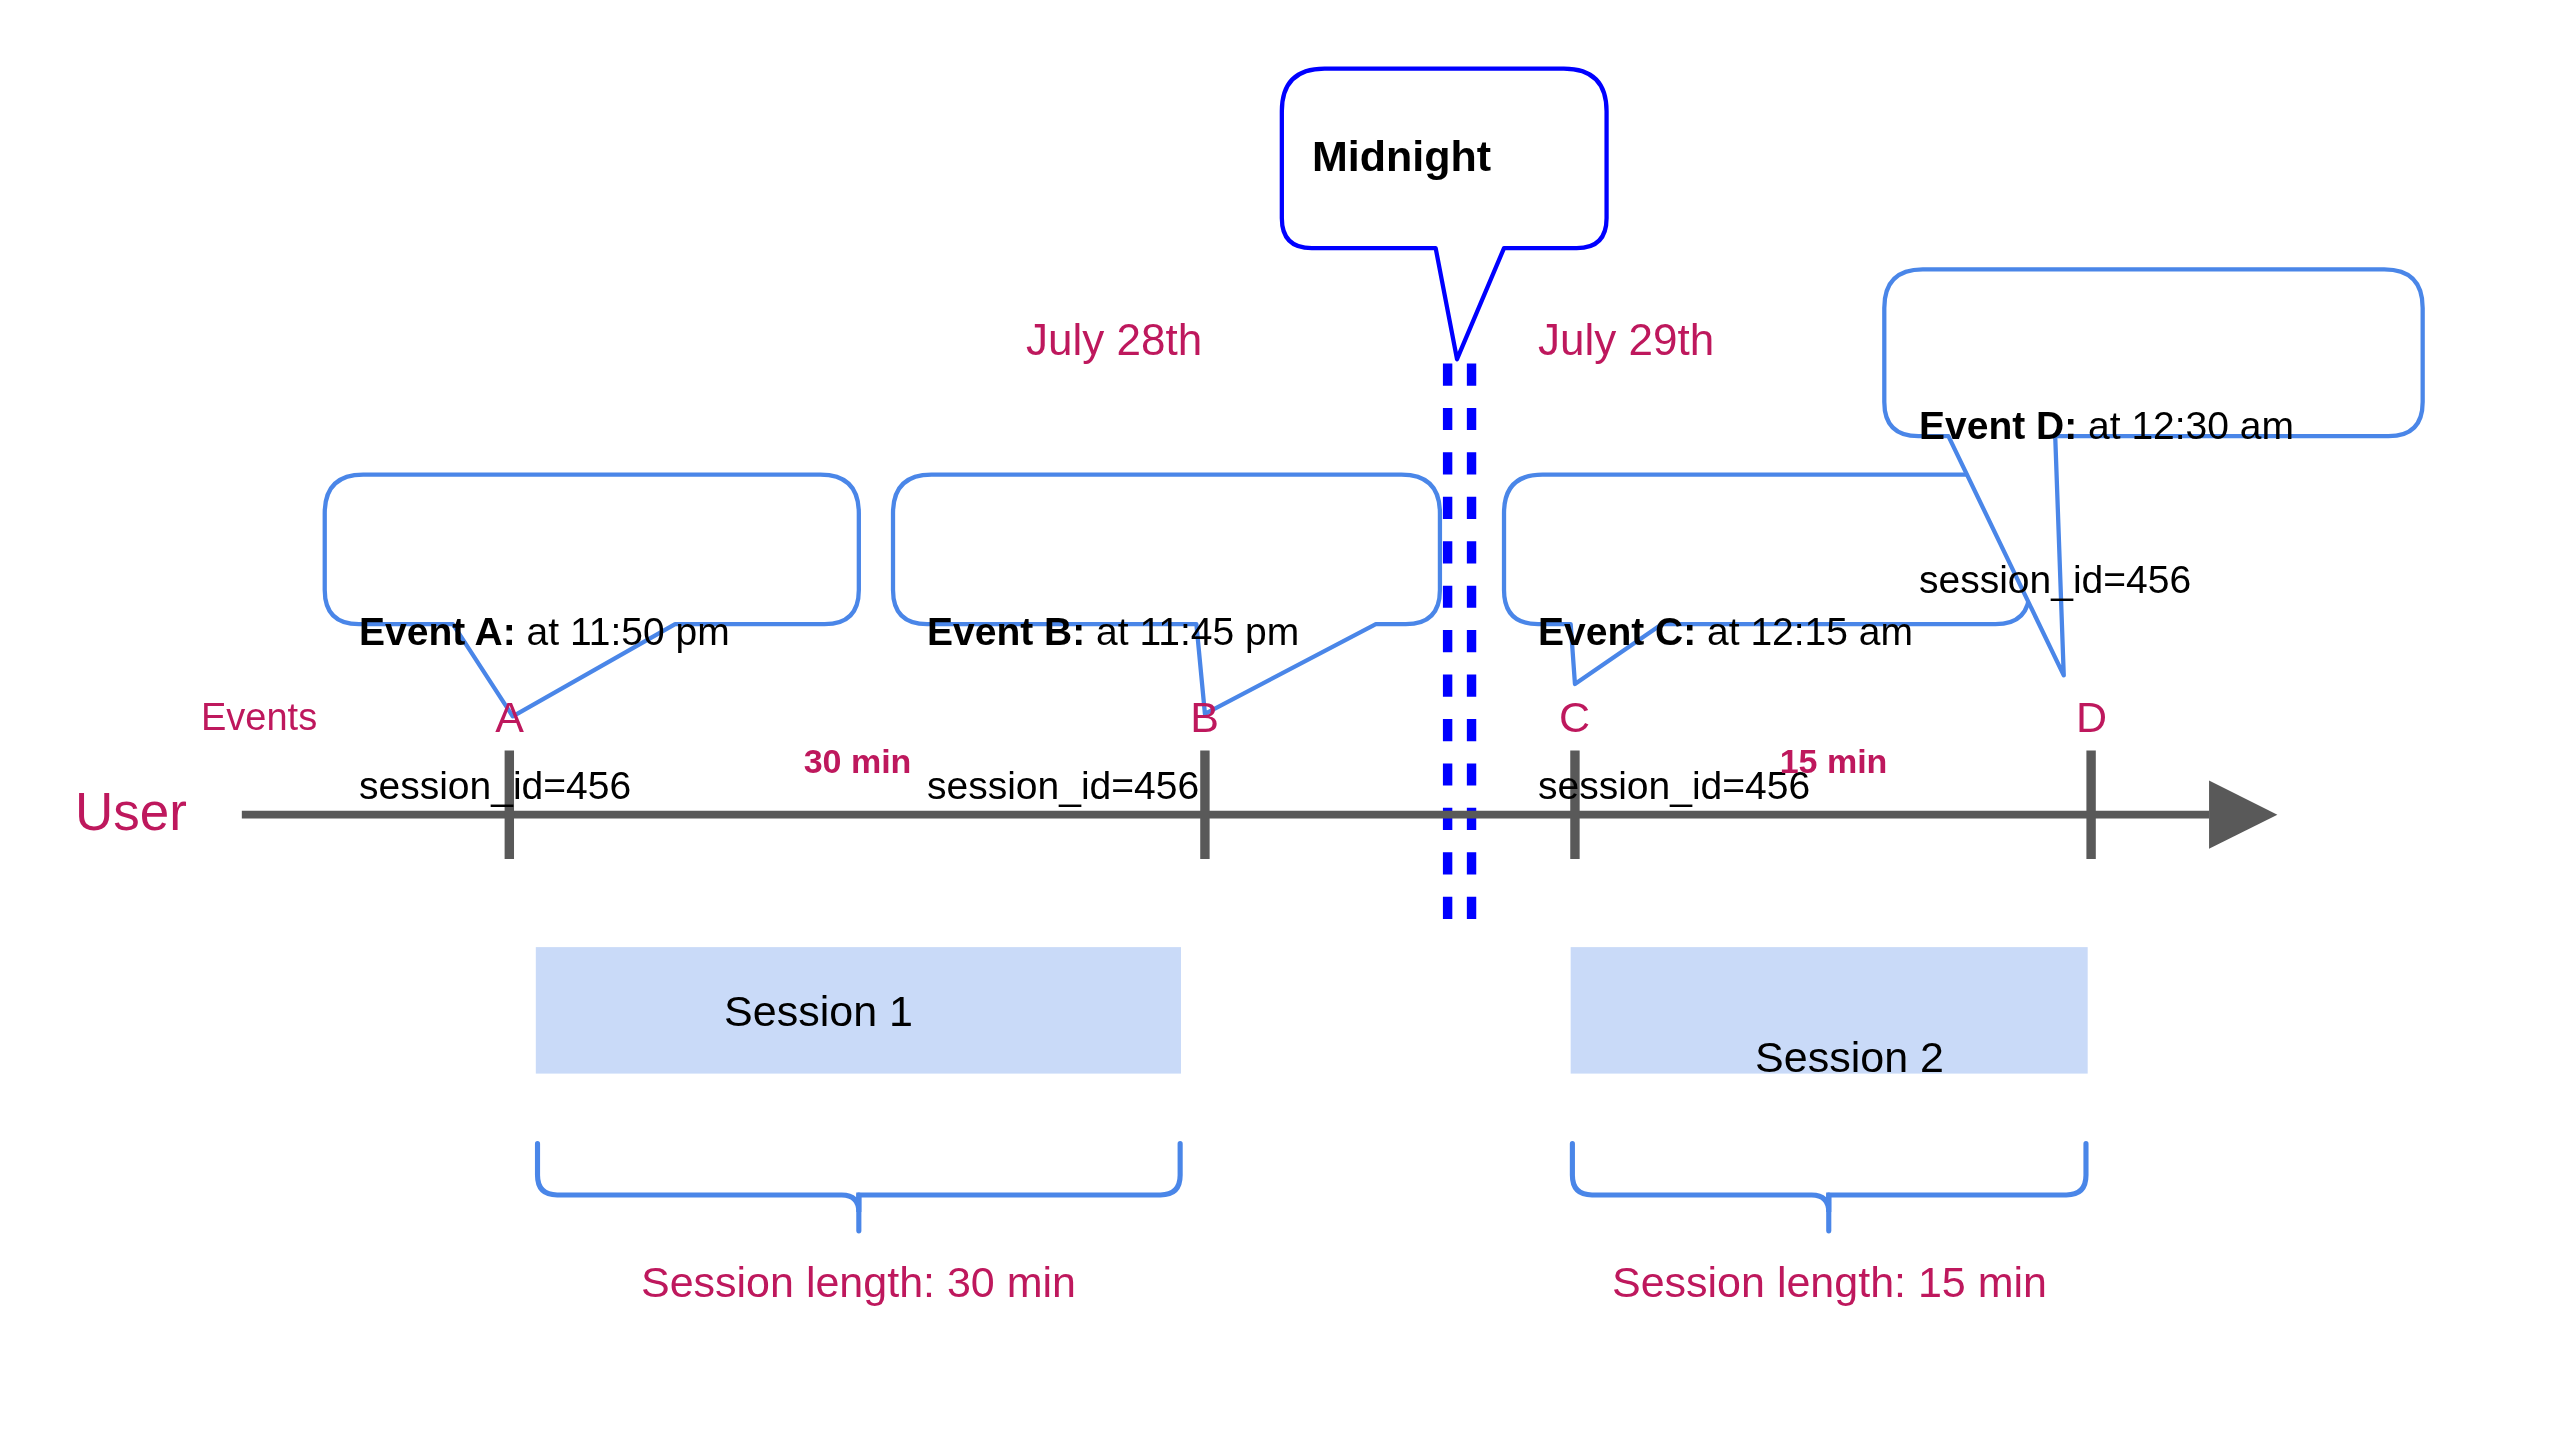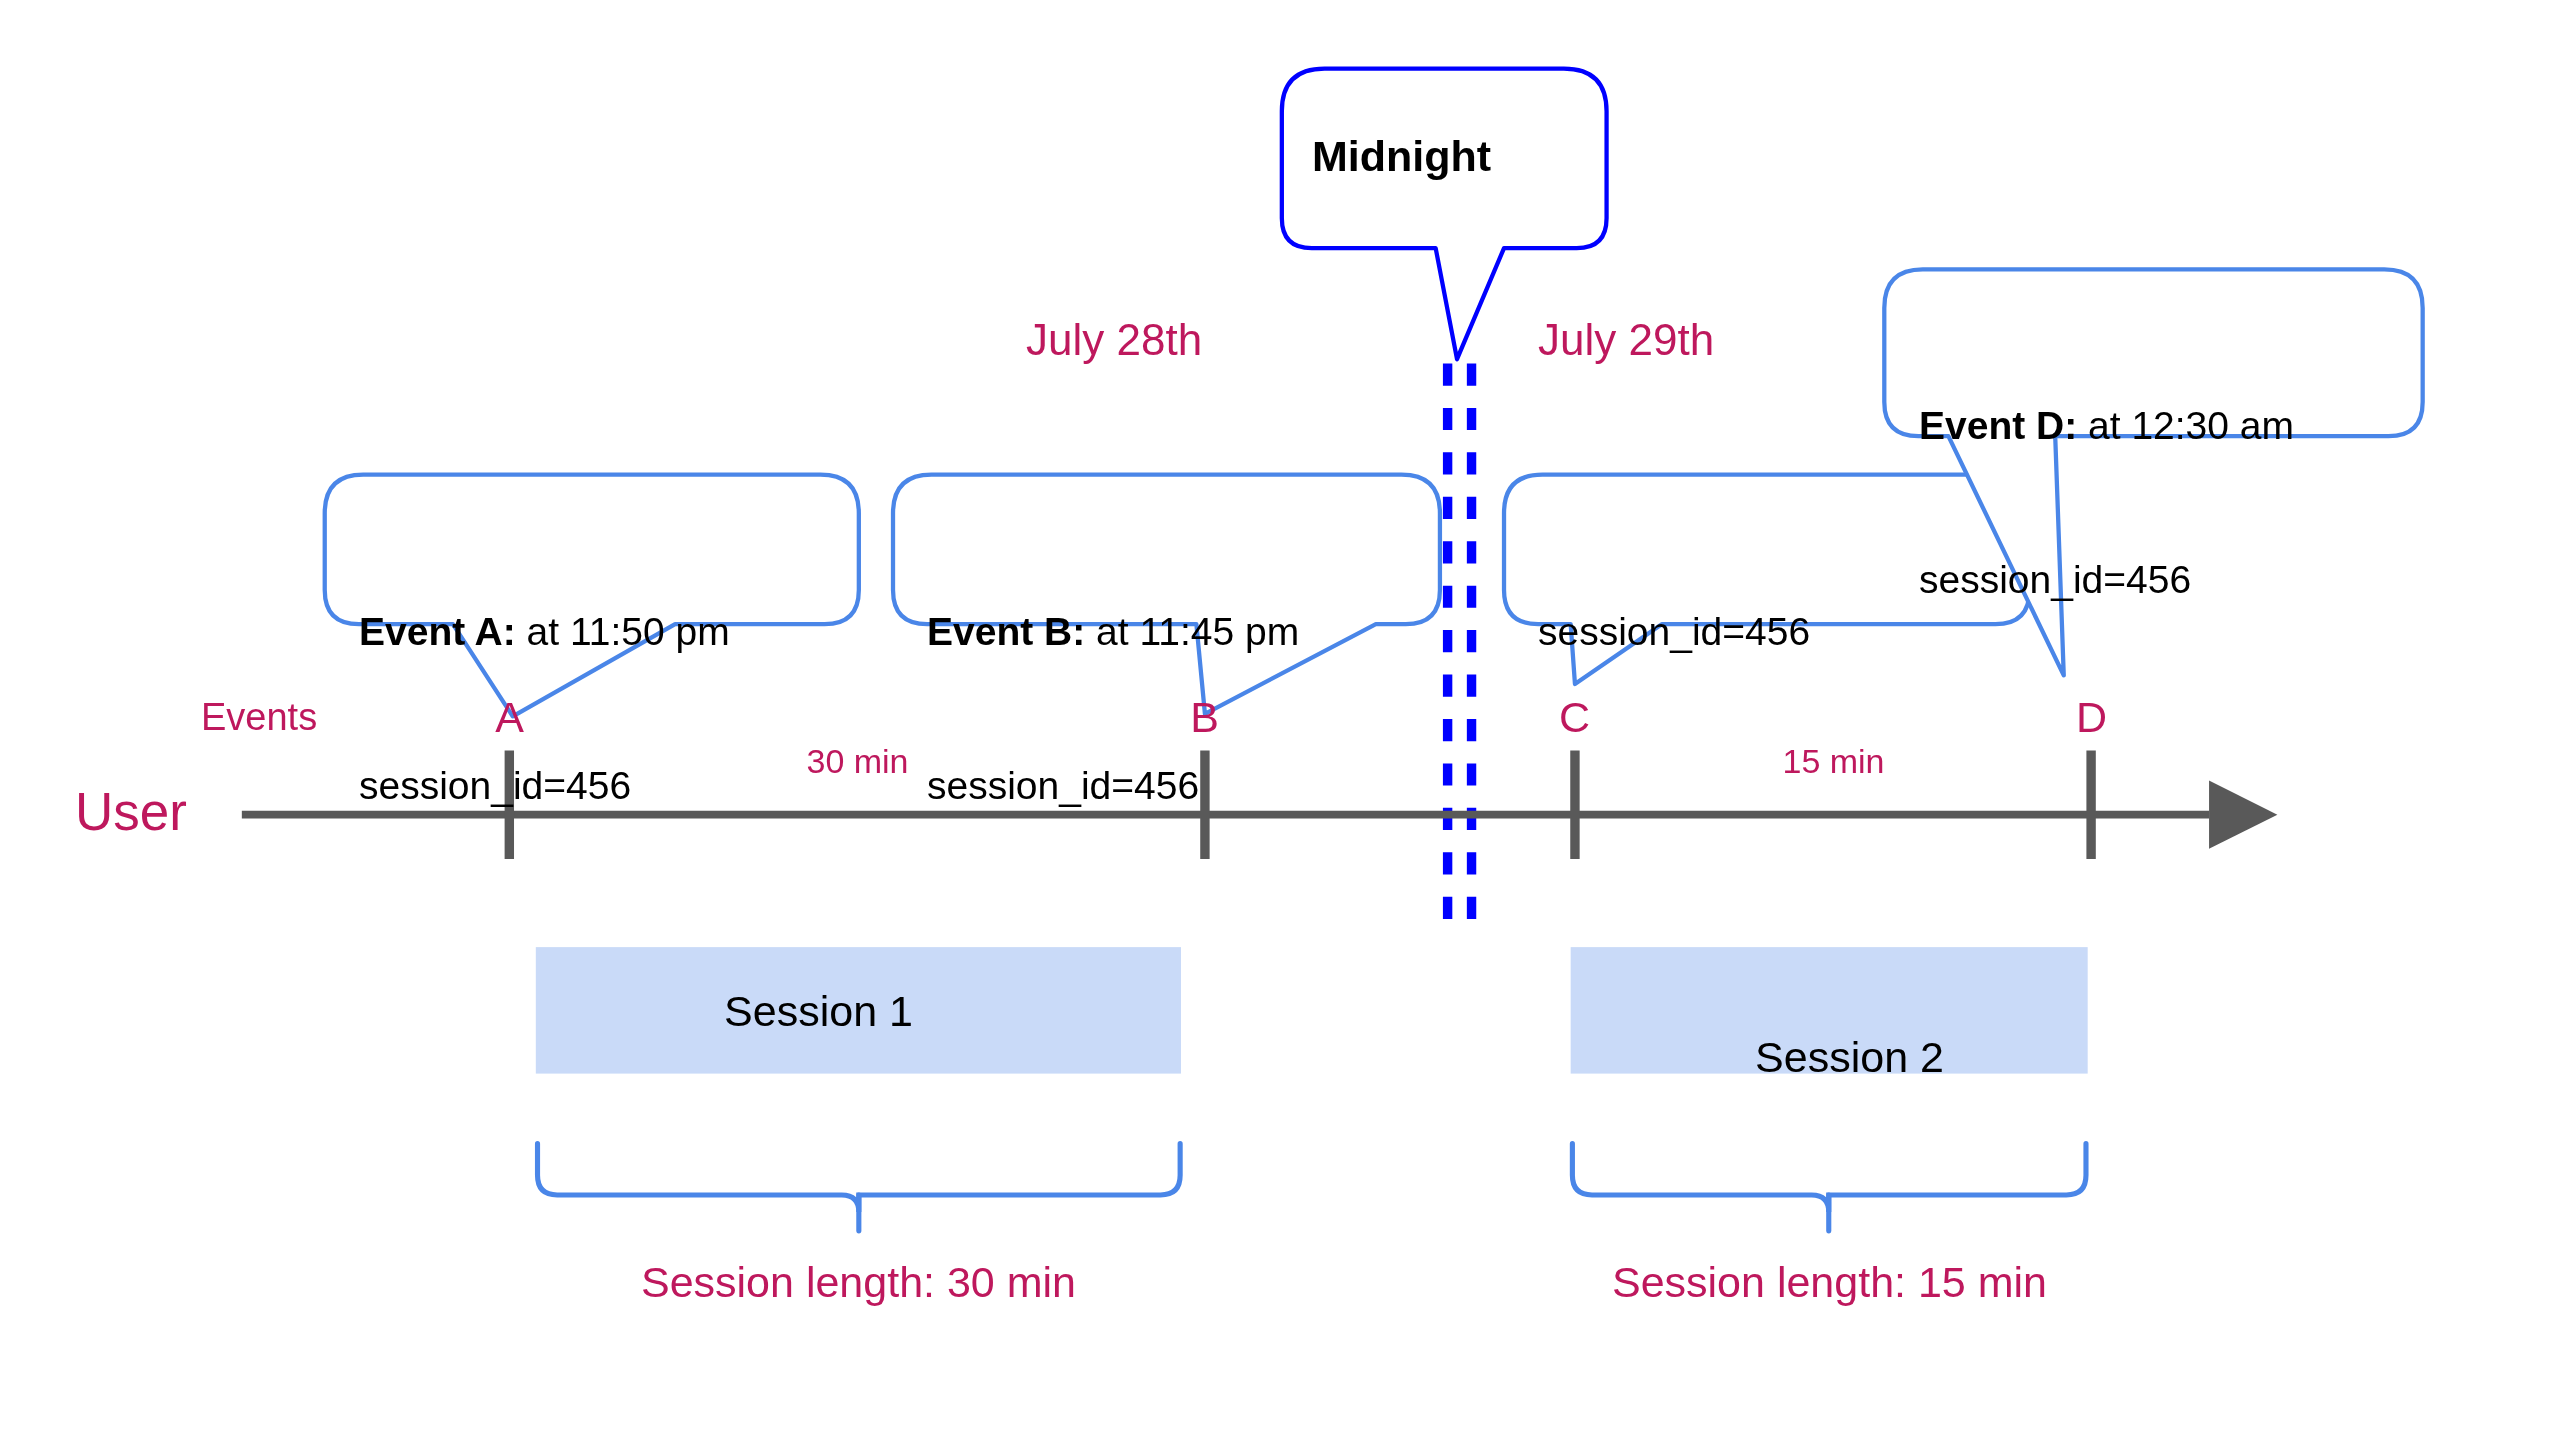--- a/index.html
+++ b/index.html
@@ -48,20 +48,21 @@
   .tick-letter {
     font-size: 43px;
     text-align: center;
   }
   .date-label {
     font-size: 44px;
   }
   .interval-label {
     font-size: 34px;
     text-align: center;
+    font-weight: bold;
   }
   .session-label {
     position: absolute;
     font-size: 43px;
     text-align: center;
     color: #000000;
     white-space: pre;
   }
   .session-length-label {
     font-size: 43px;
@@ -164,20 +165,21 @@
     <div><b>Event A:</b><span> at 11:50 pm</span></div>
     <div>session_id=456</div>
   </div>
 
   <div class="callout-text" style="left:927px; top:503px;">
     <div><b>Event B:</b><span> at 11:45 pm</span></div>
     <div>session_id=456</div>
   </div>
 
   <div class="callout-text" style="left:1538px; top:503px;">
+    <div><b>Event C:</b><span> at 12:15 am</span></div>
     <div>session_id=456</div>
   </div>
 
   <div class="callout-text" style="left:1919px; top:297px;">
     <div><b>Event D:</b><span> at 12:30 am</span></div>
     <div>session_id=456</div>
   </div>
 
   <div class="lbl row-name" style="left:201px; top:694px;">Events</div>
   <div class="lbl axis-name" style="left:75px; top:779px;">User</div>

